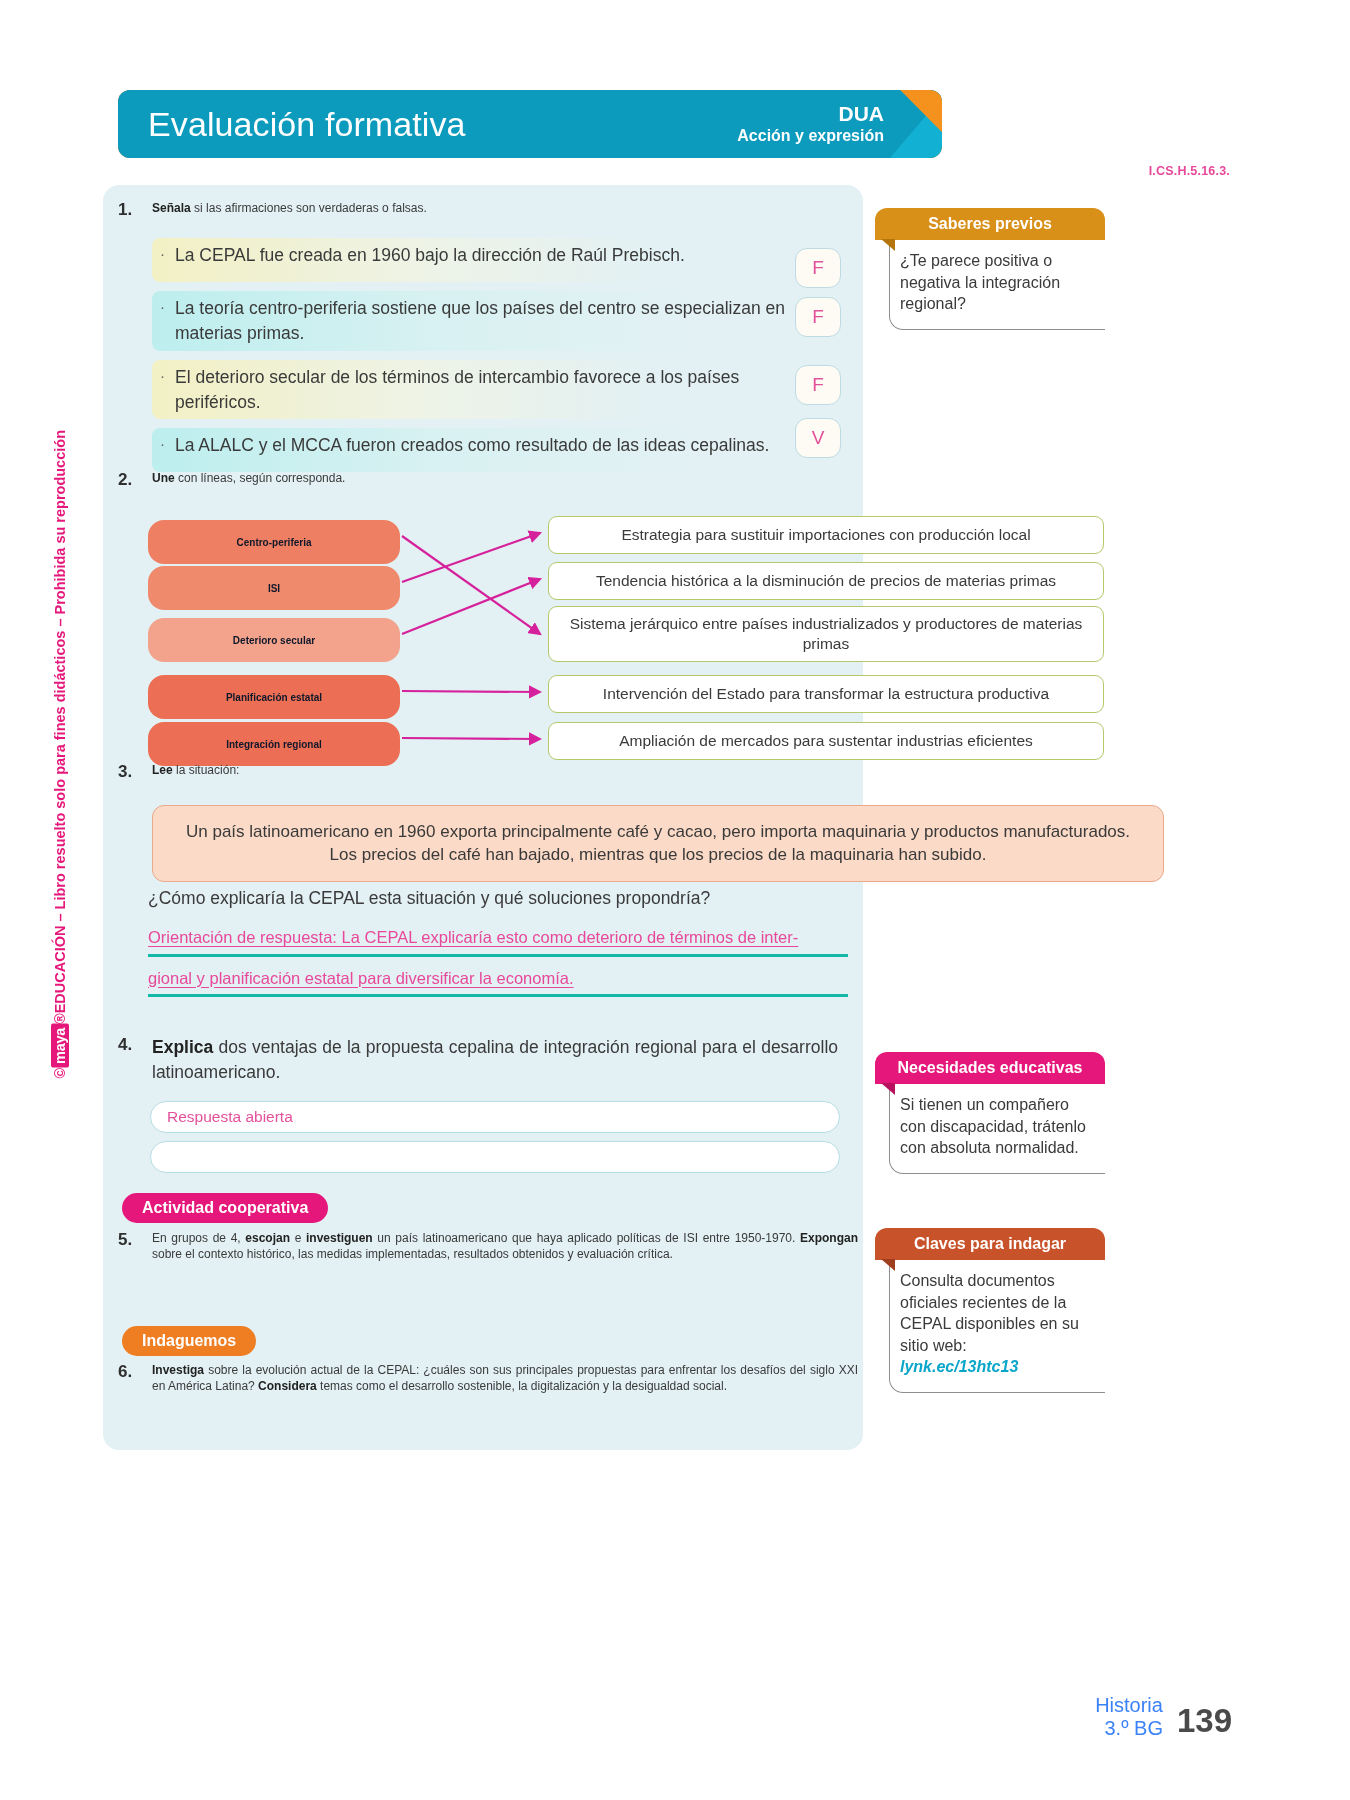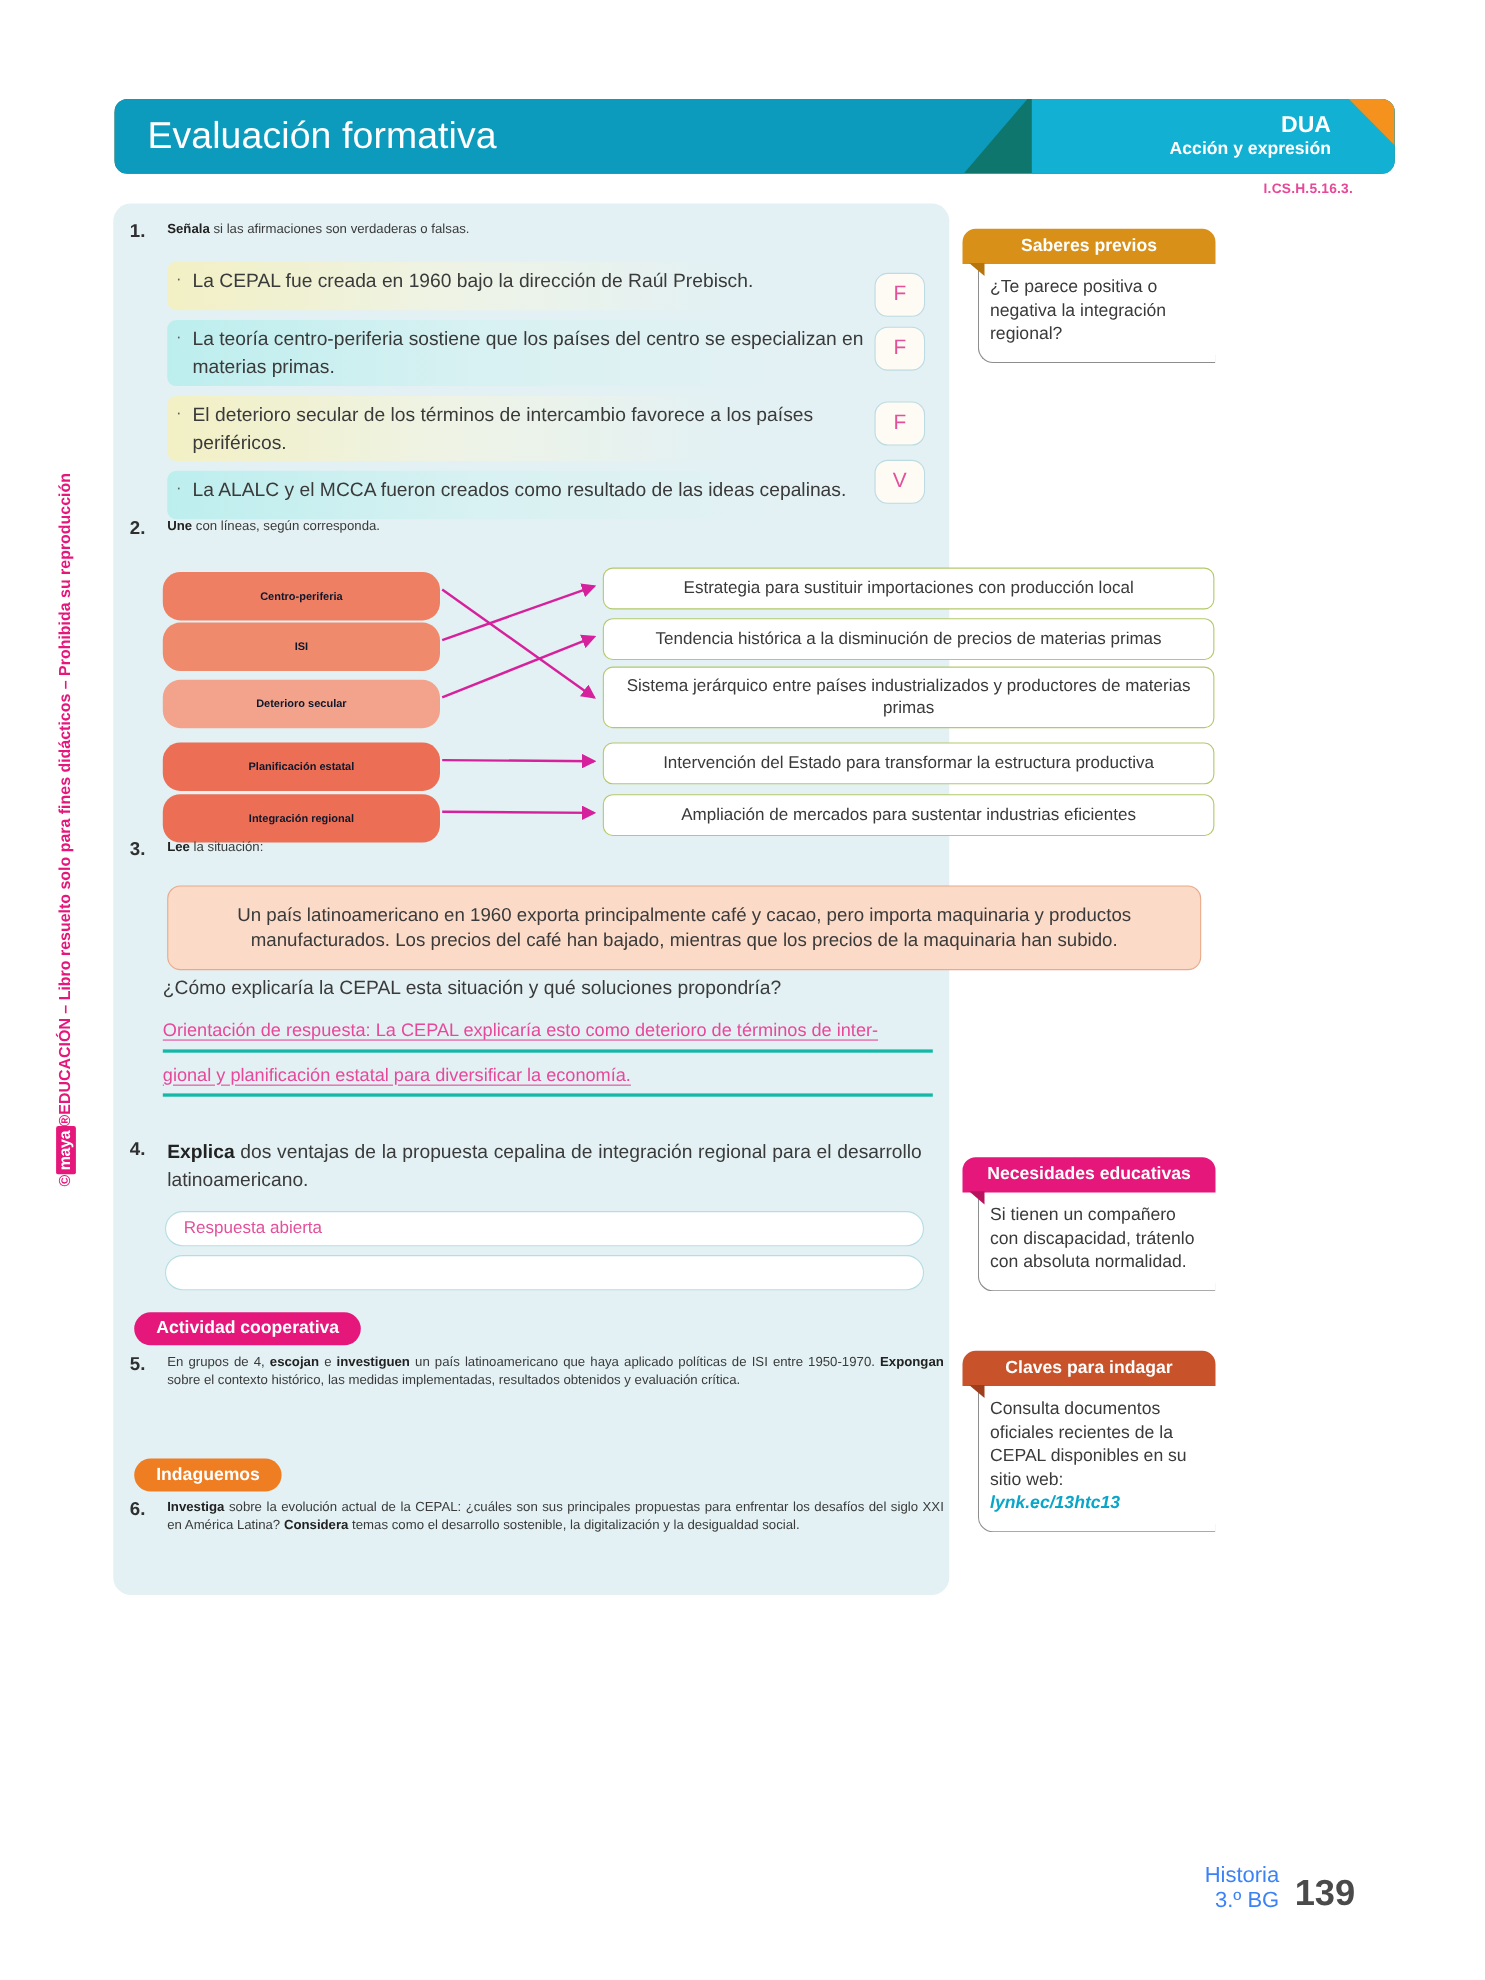--- a/index.html
+++ b/index.html
@@ -7,24 +7,24 @@
     width:1350px;height:1800px;
     background:#ffffff;
     font-family:"Liberation Sans",sans-serif;
     color:#3b3b3b;
     position:relative;
     overflow:hidden;
   }
 
   
   .banner{
-    position:absolute;left:104px;top:90px;width:1164px;height:68px;
+    position:absolute;left:118px;top:90px;width:824px;height:68px;
     border-radius:12px 12px 12px 12px;
     overflow:hidden;
-    background:#0f766e;
+    background:#a16207;
   }
   .banner-left{
     position:absolute;left:0;top:0;height:100%;width:830px;
     background:#0d9bbd;
     clip-path:polygon(0 0, 100% 0, 93% 100%, 0 100%);
   }
   .banner-right{
     position:absolute;right:0;top:0;height:100%;width:330px;
     background:#12b0d2;
   }
@@ -91,21 +91,21 @@
   .rbox{
     position:absolute;background:#ffffff;border:1.4px solid #b3c96a;border-radius:9px;
     display:flex;align-items:center;justify-content:center;text-align:center;
     font-size:15.5px;color:#3a3a3a;line-height:1.3;padding:18px 12px;box-sizing:border-box;
   }
   .match-svg{position:absolute;left:0;top:0;width:960px;height:250px;pointer-events:none;}
 
   
   #q3{left:118px;top:762px;width:720px;}
   .case-box{
-    position:absolute;left:152px;top:805px;width:940px;
+    position:absolute;left:152px;top:805px;width:1012px;
     background:#fbdac7;border:1.4px solid #e9a98a;border-radius:12px;
     padding:14px 18px;box-sizing:border-box;
     font-size:17px;color:#3a3a3a;line-height:1.38;text-align:center;
   }
   .q3-question{
     position:absolute;left:148px;top:888px;width:760px;
     font-size:17.5px;color:#3a3a3a;
   }
   .ans-lines{position:absolute;left:148px;top:925px;width:700px;}
   .ans-line{

